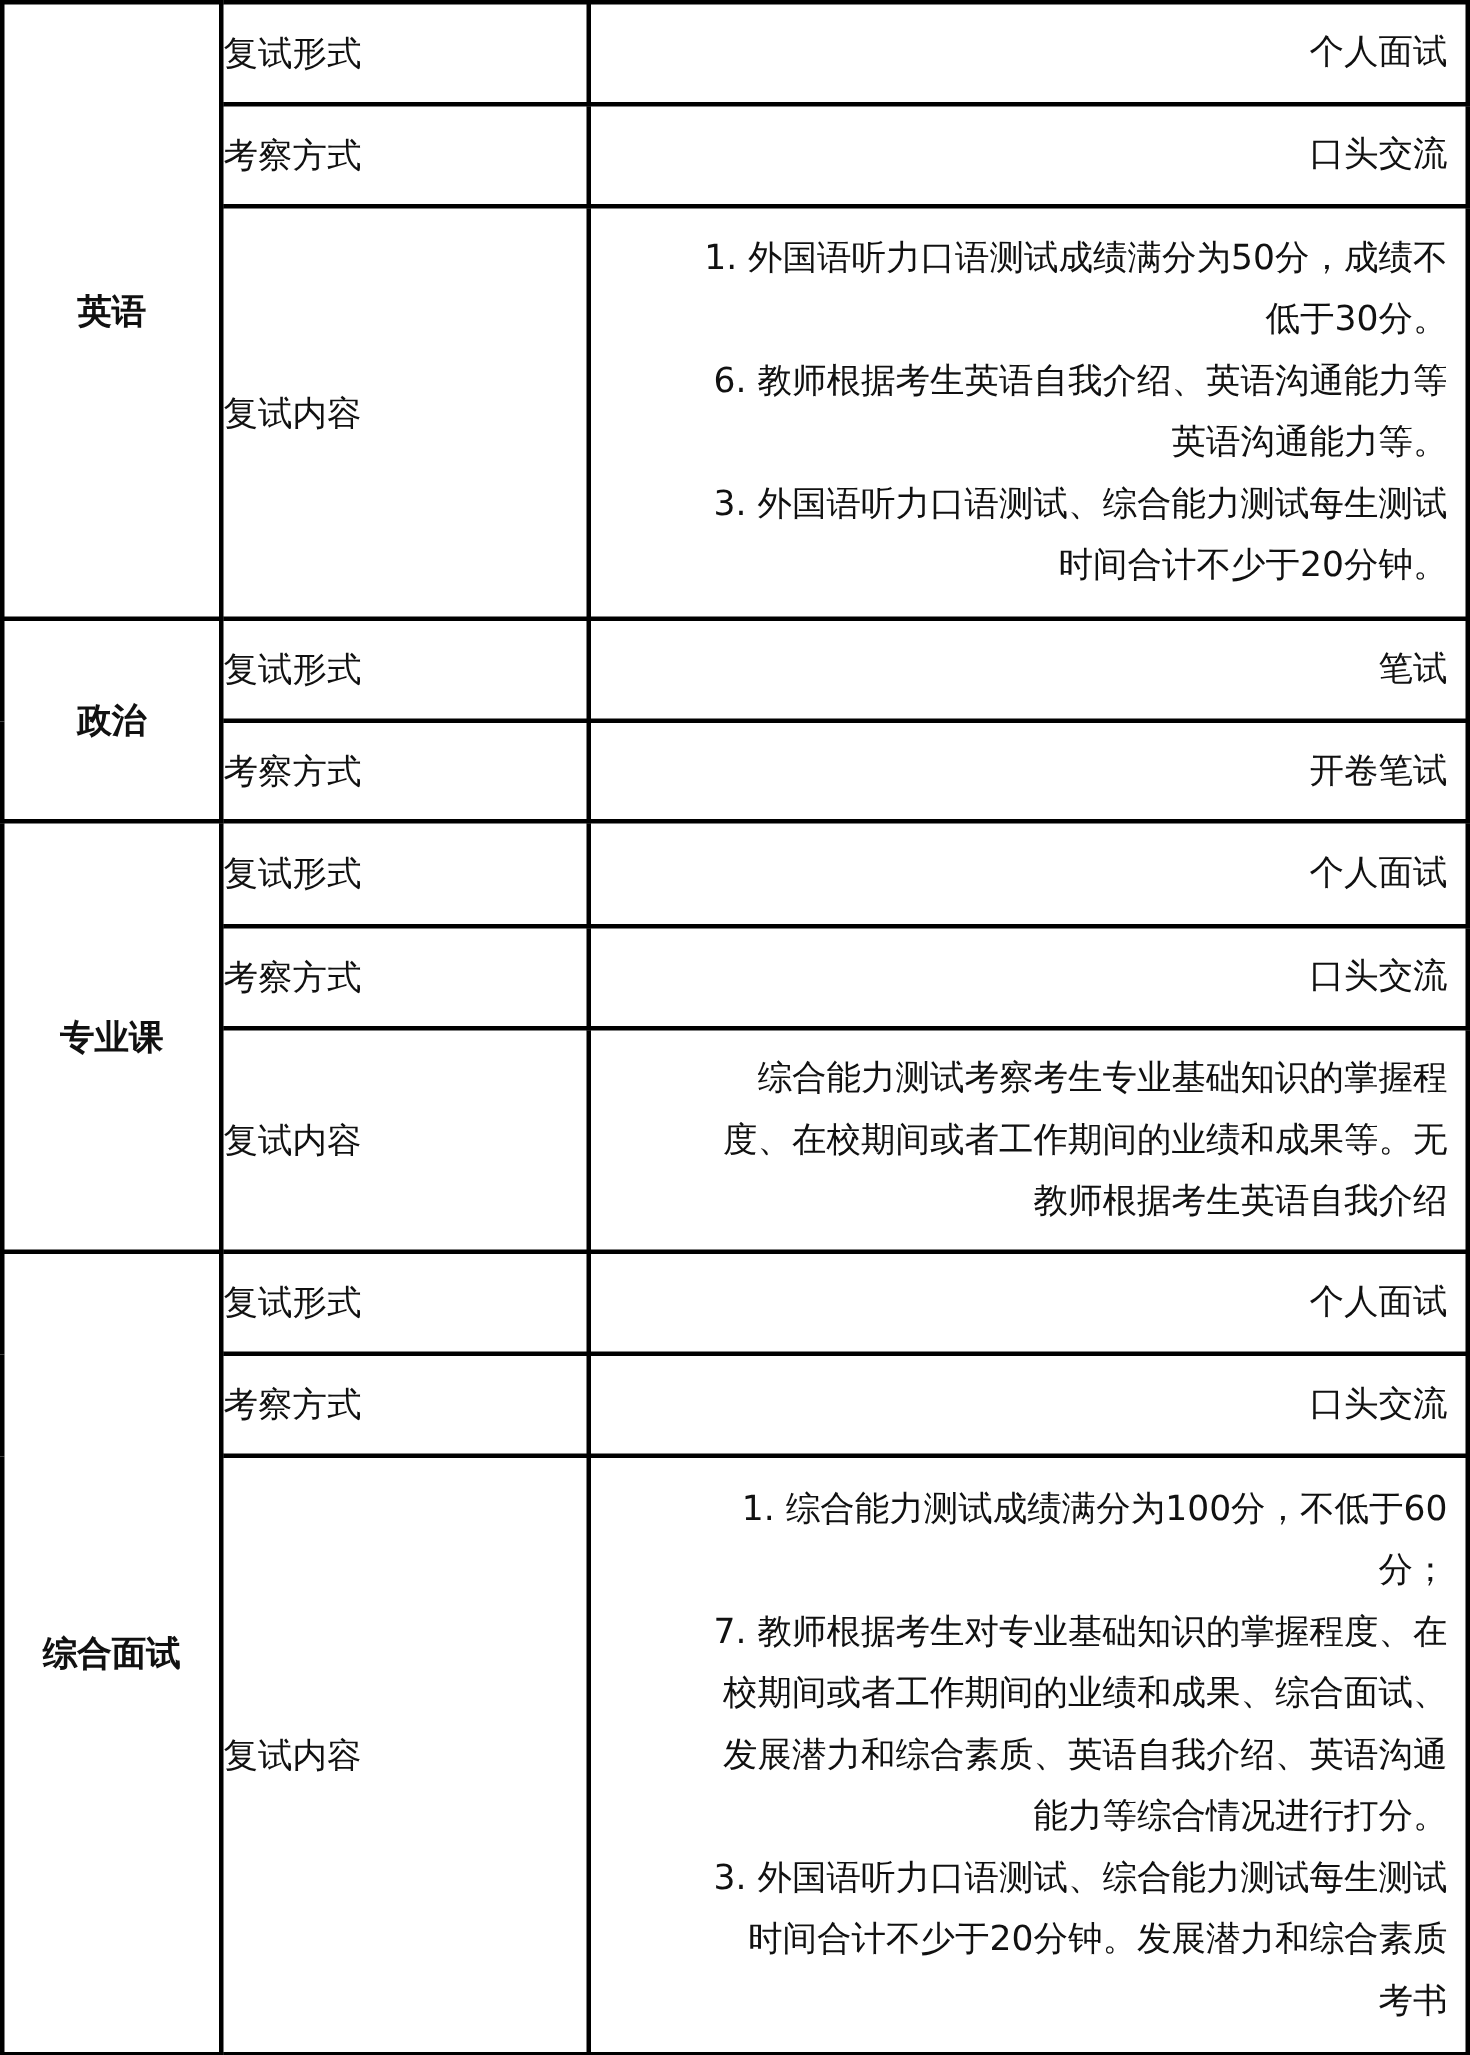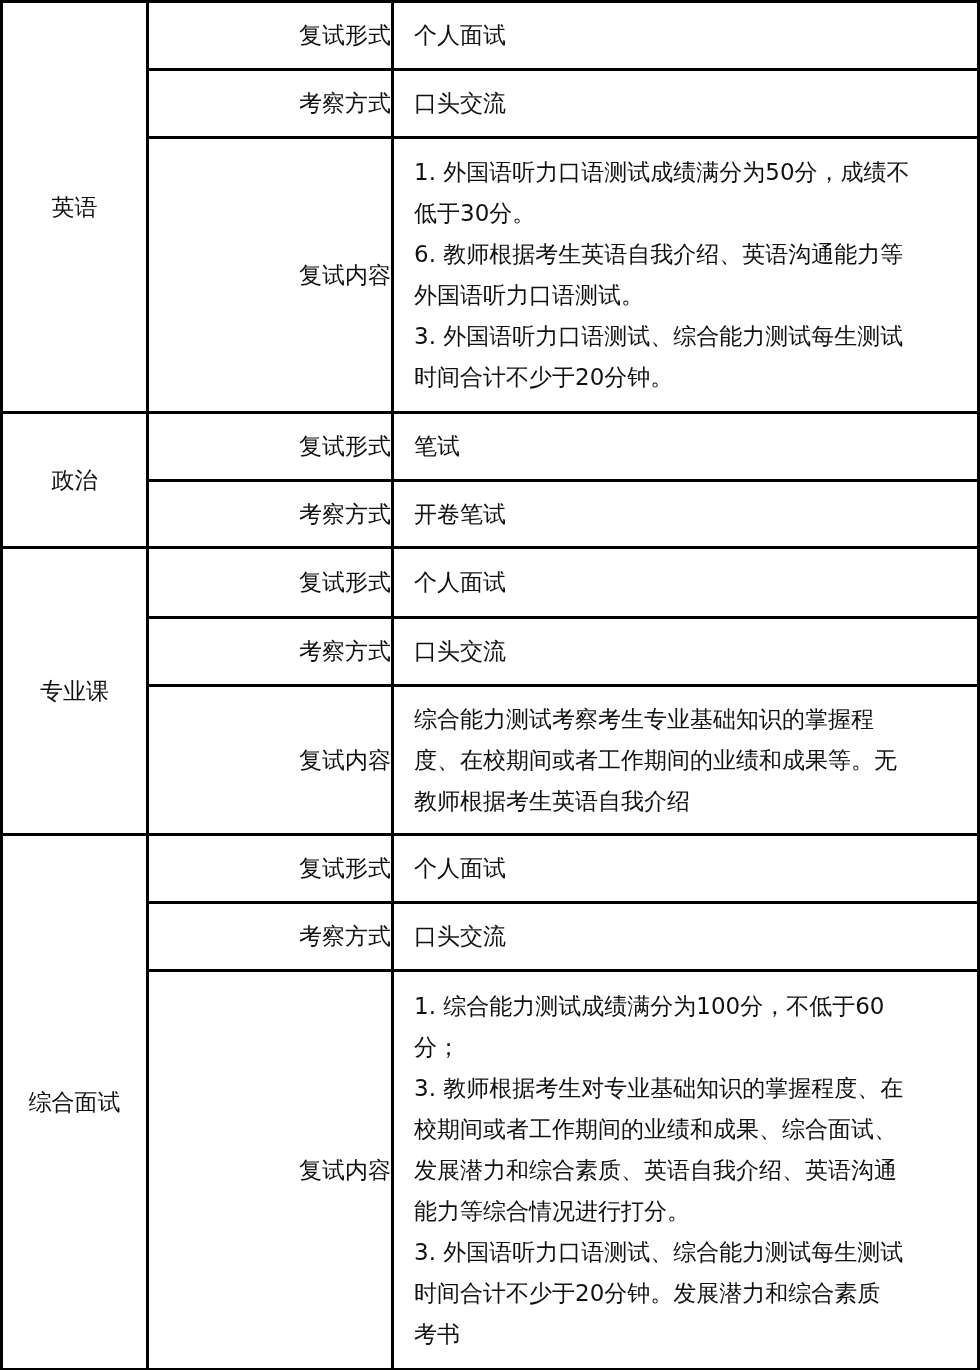--- a/index.html
+++ b/index.html
@@ -12,33 +12,33 @@
   }
   table.exam td {
     border: 3px solid #000;
     padding: 0;
     vertical-align: middle;
     font-size: 23px;
   }
   td.subject {
     width: 143px;
     text-align: center;
-    font-weight: normal;
+    font-weight: bold;
     font-size: 23px;
   }
   td.item {
     width: 242px;
-    text-align: right;
+    text-align: left;
   }
   td.content {
     padding: 0 12px 0 20px !important;
     text-align: left;
     line-height: 41px;
   }
-  .line { display: block; white-space: nowrap; }
+  .line { display: block; white-space: nowrap; text-align: right; }
 </style>
 </head>
 <body>
 
 <table class="exam">
   <tbody>
 
     <tr style="height:68px">
       <td class="subject" rowspan="3">英语</td>
       <td class="item">复试形式</td>
@@ -51,21 +51,21 @@
       <td class="content">
           <span class="line">口头交流</span>
         </td>
     </tr>
     <tr style="height:275px">
       <td class="item">复试内容</td>
       <td class="content">
         <span class="line">1. 外国语听力口语测试成绩满分为50分，成绩不</span>
         <span class="line">低于30分。</span>
         <span class="line">6. 教师根据考生英语自我介绍、英语沟通能力等</span>
-        <span class="line">外国语听力口语测试。</span>
+        <span class="line">英语沟通能力等。</span>
         <span class="line">3. 外国语听力口语测试、综合能力测试每生测试</span>
         <span class="line">时间合计不少于20分钟。</span>
       </td>
     </tr>
 
     <tr style="height:68px">
       <td class="subject" rowspan="2">政治</td>
       <td class="item">复试形式</td>
       <td class="content">
           <span class="line">笔试</span>
@@ -111,21 +111,21 @@
       <td class="item">考察方式</td>
       <td class="content">
           <span class="line">口头交流</span>
         </td>
     </tr>
     <tr style="height:399px">
       <td class="item">复试内容</td>
       <td class="content">
         <span class="line">1. 综合能力测试成绩满分为100分，不低于60</span>
         <span class="line">分；</span>
-        <span class="line">3. 教师根据考生对专业基础知识的掌握程度、在</span>
+        <span class="line">7. 教师根据考生对专业基础知识的掌握程度、在</span>
         <span class="line">校期间或者工作期间的业绩和成果、综合面试、</span>
         <span class="line">发展潜力和综合素质、英语自我介绍、英语沟通</span>
         <span class="line">能力等综合情况进行打分。</span>
         <span class="line">3. 外国语听力口语测试、综合能力测试每生测试</span>
         <span class="line">时间合计不少于20分钟。发展潜力和综合素质</span>
         <span class="line">考书</span>
       </td>
     </tr>
   </tbody>
 </table>

